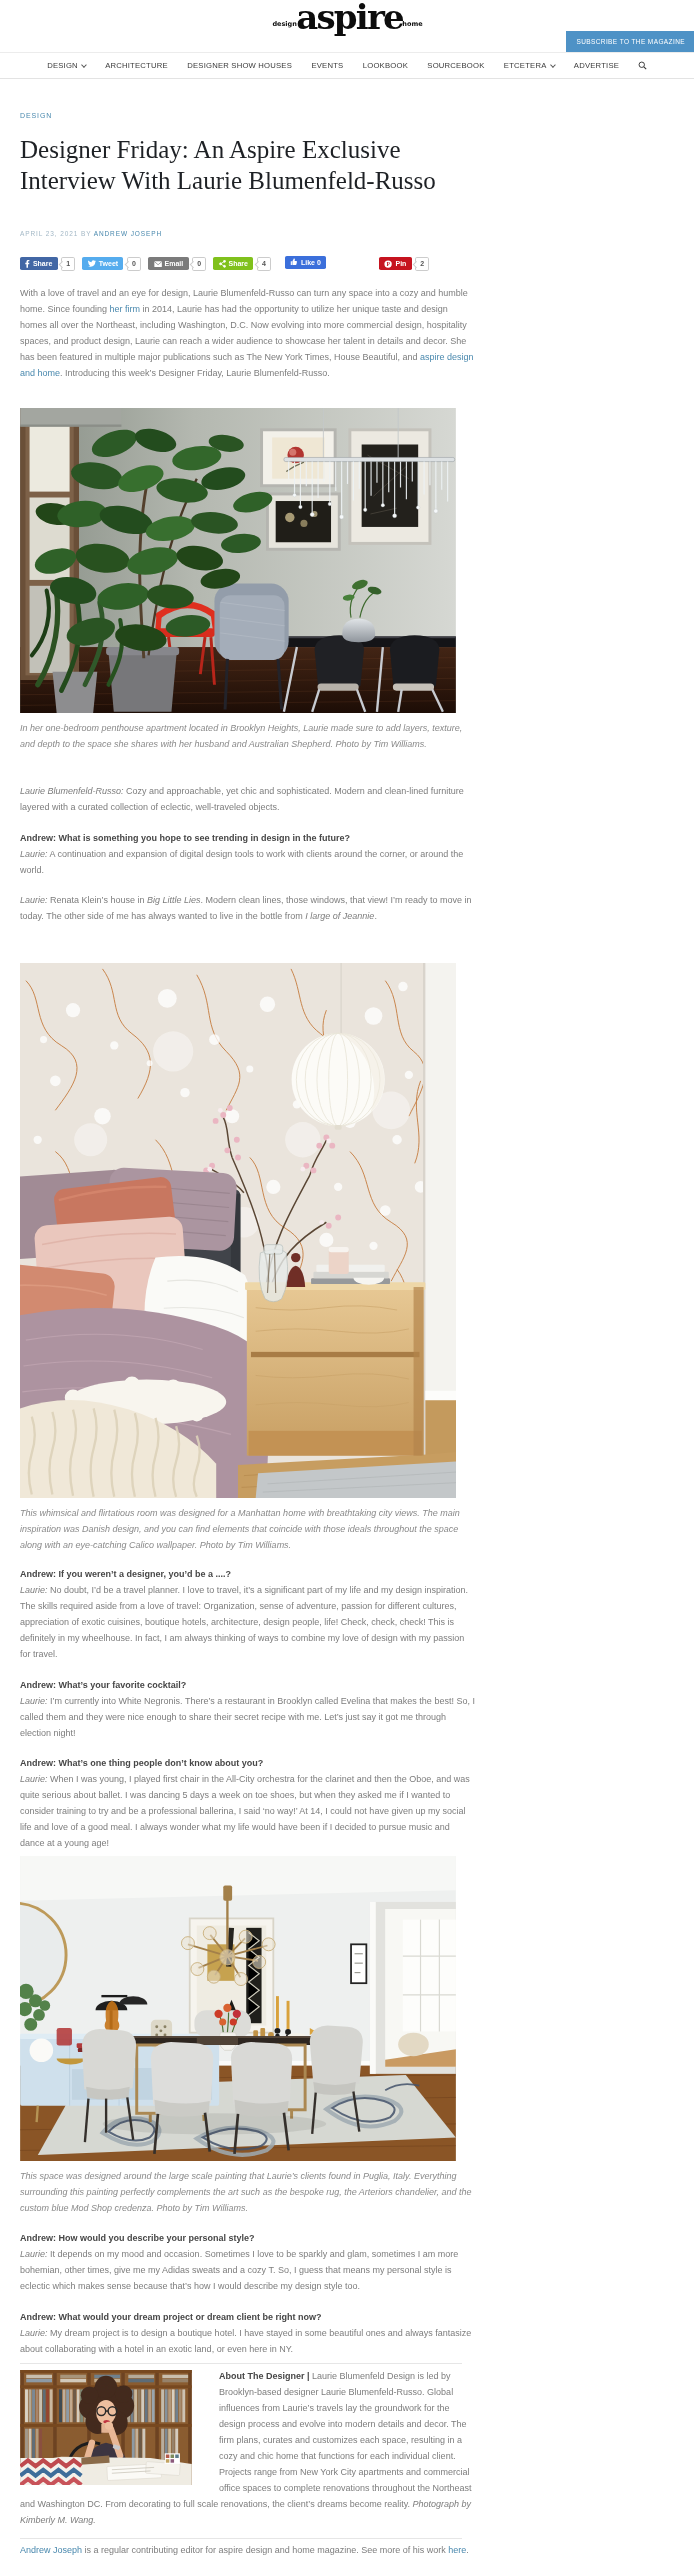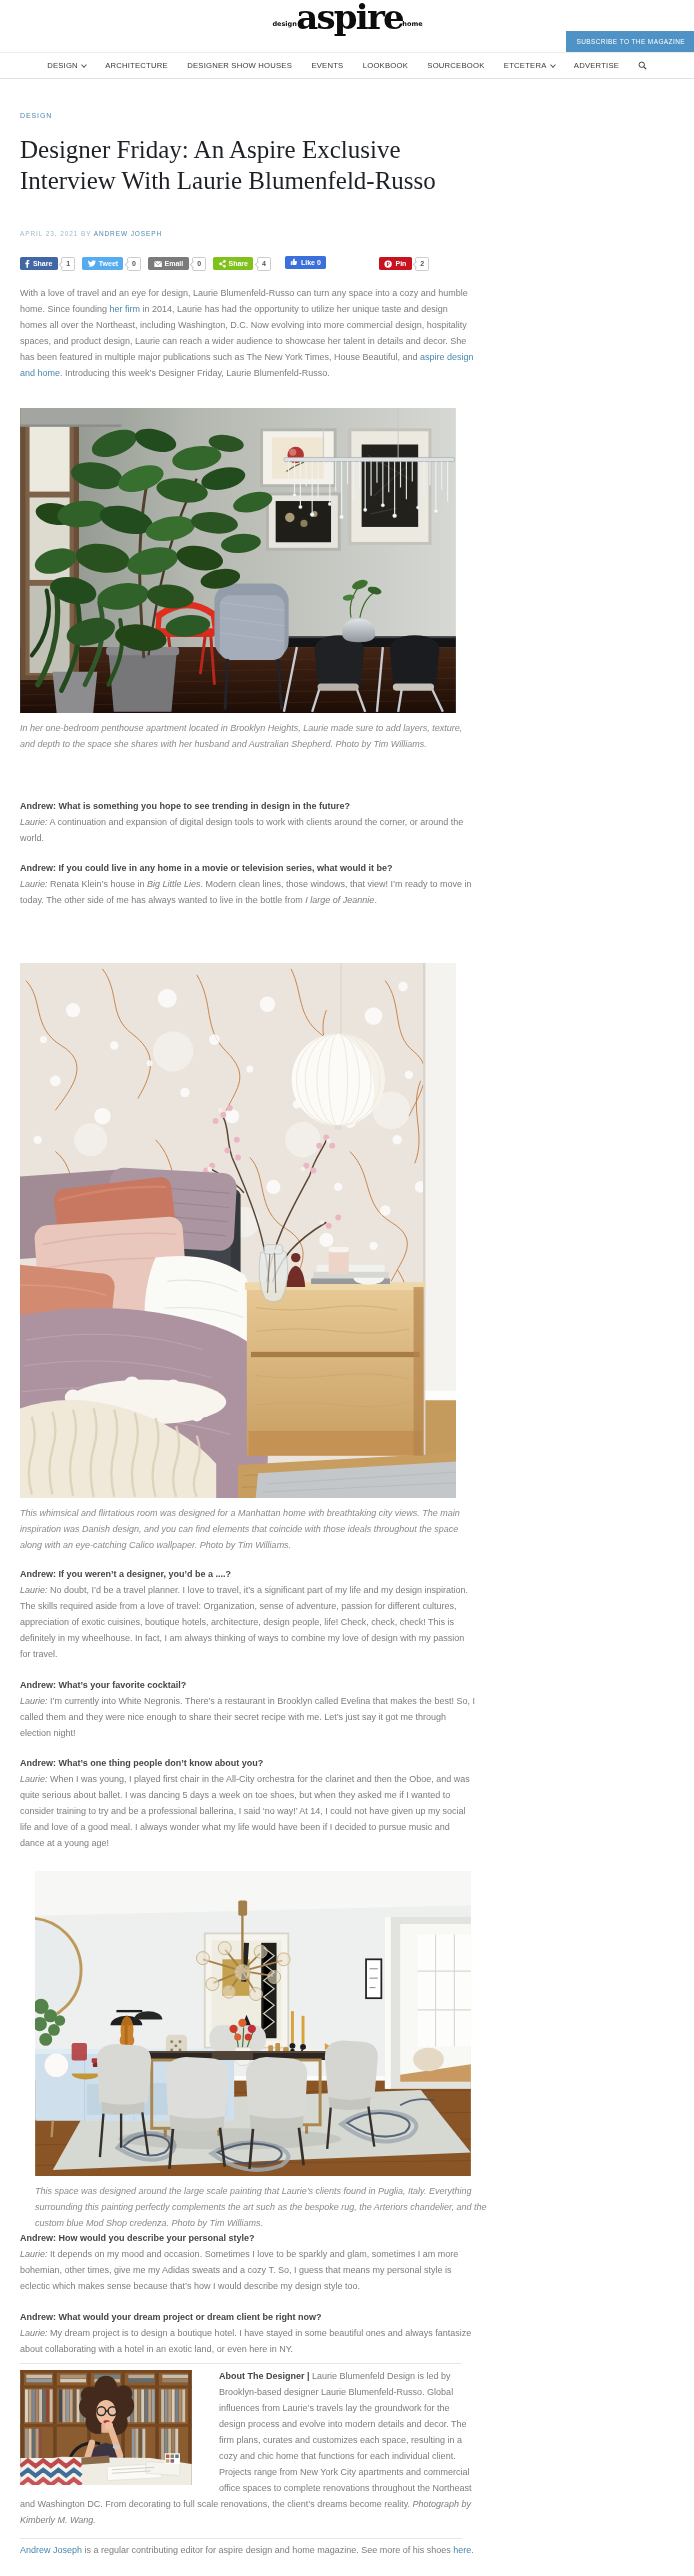--- a/index.html
+++ b/index.html
@@ -391,27 +391,27 @@
       <ellipse cx="120" cy="380" rx="42" ry="22" fill="#2a5423" transform="rotate(-14 120 380)"></ellipse>
       <ellipse cx="205" cy="390" rx="44" ry="22" fill="#224618" transform="rotate(8 205 390)"></ellipse>
       <ellipse cx="285" cy="370" rx="38" ry="18" fill="#2c5a26" transform="rotate(-6 285 370)"></ellipse>
     </g>
   </svg>
   <figcaption class="fig-caption">In her one-bedroom penthouse apartment located in Brooklyn Heights, Laurie made sure to add layers, texture, and depth to the space she shares with her husband and Australian Shepherd. Photo by Tim Williams.</figcaption>
 </figure>
 
 <div class="abs qa-group qg1">
     <div class="qa">
+      <p class="a"><span class="it">Laurie Blumenfeld-Russo:</span><span> Cozy and approachable, yet chic and sophisticated. Modern and clean-lined furniture layered with a curated collection of eclectic, well-traveled objects.</span></p>
     </div>
     <div class="qa">
       <p class="q">Andrew: What is something you hope to see trending in design in the future?</p>
       <p class="a"><span class="it">Laurie:</span><span> A continuation and expansion of digital design tools to work with clients around the corner, or around the world.</span></p>
     </div>
     <div class="qa">
-      <p class="q">Andrew: If you could live in any home in a movie or television series, what would it be?</p>
       <p class="a"><span class="it">Laurie:</span><span> Renata Klein’s house in </span><span class="it">Big Little Lies</span><span>. Modern clean lines, those windows, that view! I’m ready to move in today. The other side of me has always wanted to live in the bottle from </span><span class="it">I large of Jeannie</span><span>.</span></p>
     </div>
   </div>
 
 <figure class="abs figure fig2" style="margin:0">
   <svg width="436" height="535" viewBox="0 0 740 908">
     <defs>
       <linearGradient id="g2n" x1="0" x2="0" y1="0" y2="1">
           <stop offset="0" stop-color="#e7c894"></stop>
           <stop offset="1" stop-color="#c79e62"></stop>
@@ -650,21 +650,21 @@
     <div class="qa">
       <p class="q">Andrew: What’s your favorite cocktail?</p>
       <p class="a"><span class="it">Laurie:</span><span> I’m currently into White Negronis. There’s a restaurant in Brooklyn called Evelina that makes the best! So, I called them and they were nice enough to share their secret recipe with me. Let’s just say it got me through election night!</span></p>
     </div>
     <div class="qa">
       <p class="q">Andrew: What’s one thing people don’t know about you?</p>
       <p class="a"><span class="it">Laurie:</span><span> When I was young, I played first chair in the All-City orchestra for the clarinet and then the Oboe, and was quite serious about ballet. I was dancing 5 days a week on toe shoes, but when they asked me if I wanted to consider training to try and be a professional ballerina, I said ‘no way!’ At 14, I could not have given up my social life and love of a good meal. I always wonder what my life would have been if I decided to pursue music and dance at a young age!</span></p>
     </div>
   </div>
 
-<figure class="abs figure fig3" style="margin:15px">
+<figure class="abs figure fig3" style="margin:0">
   <svg width="436" height="305" viewBox="0 0 740 518">
     <rect width="740" height="518" fill="#eef0ef"></rect>
     <path d="M0 0 h740 v58 l-740 18 z" fill="#f7f8f6"></path>
     <rect x="0" y="348" width="740" height="10" fill="#fbfbfa"></rect>
 
     <rect x="0" y="356" width="740" height="162" fill="#8a5526"></rect>
     <g stroke="#6f411c" stroke-width="1.5" opacity="0.6">
       <line x1="0" y1="380" x2="740" y2="372"></line>
         <line x1="0" y1="420" x2="740" y2="410"></line>
         <line x1="0" y1="465" x2="740" y2="455"></line>
@@ -1041,14 +1041,14 @@
       <rect x="0" y="150" width="104" height="46" fill="#f4f1ea"></rect>
       <path d="M0 164 l13 -10 13 10 13 -10 13 10 13 -10 13 10 13 -10 13 10" stroke="#bf4a4e" stroke-width="7" fill="none"></path>
       <path d="M0 180 l13 -10 13 10 13 -10 13 10 13 -10 13 10 13 -10 13 10" stroke="#3e6e9a" stroke-width="7" fill="none"></path>
       <path d="M0 196 l13 -10 13 10 13 -10 13 10 13 -10 13 10 13 -10 13 10" stroke="#c8535a" stroke-width="7" fill="none"></path>
     </g>
   </svg>
   <p><span class="bd">About The Designer | </span><span>Laurie Blumenfeld Design is led by Brooklyn-based designer Laurie Blumenfeld-Russo. Global influences from Laurie’s travels lay the groundwork for the design process and evolve into modern details and decor. The firm plans, curates and customizes each space, resulting in a cozy and chic home that functions for each individual client. Projects range from New York City apartments and commercial office spaces to complete renovations throughout the Northeast and Washington DC. From decorating to full scale renovations, the client’s dreams become reality. </span><span class="it">Photograph by Kimberly M. Wang.</span></p>
 </div>
 <div class="abs divider div2"></div>
 
-<p class="abs btext footer-note" style="margin:0"><a class="lnk">Andrew Joseph</a><span> is a regular contributing editor for aspire design and home magazine. See more of his shoes </span><a class="lnk">here</a><span>.</span></p>
+<p class="abs btext footer-note" style="margin:0"><a class="lnk">Andrew Joseph</a><span> is a regular contributing editor for aspire design and home magazine. See more of his work </span><a class="lnk">here</a><span>.</span></p>
 
 
 </body></html>

